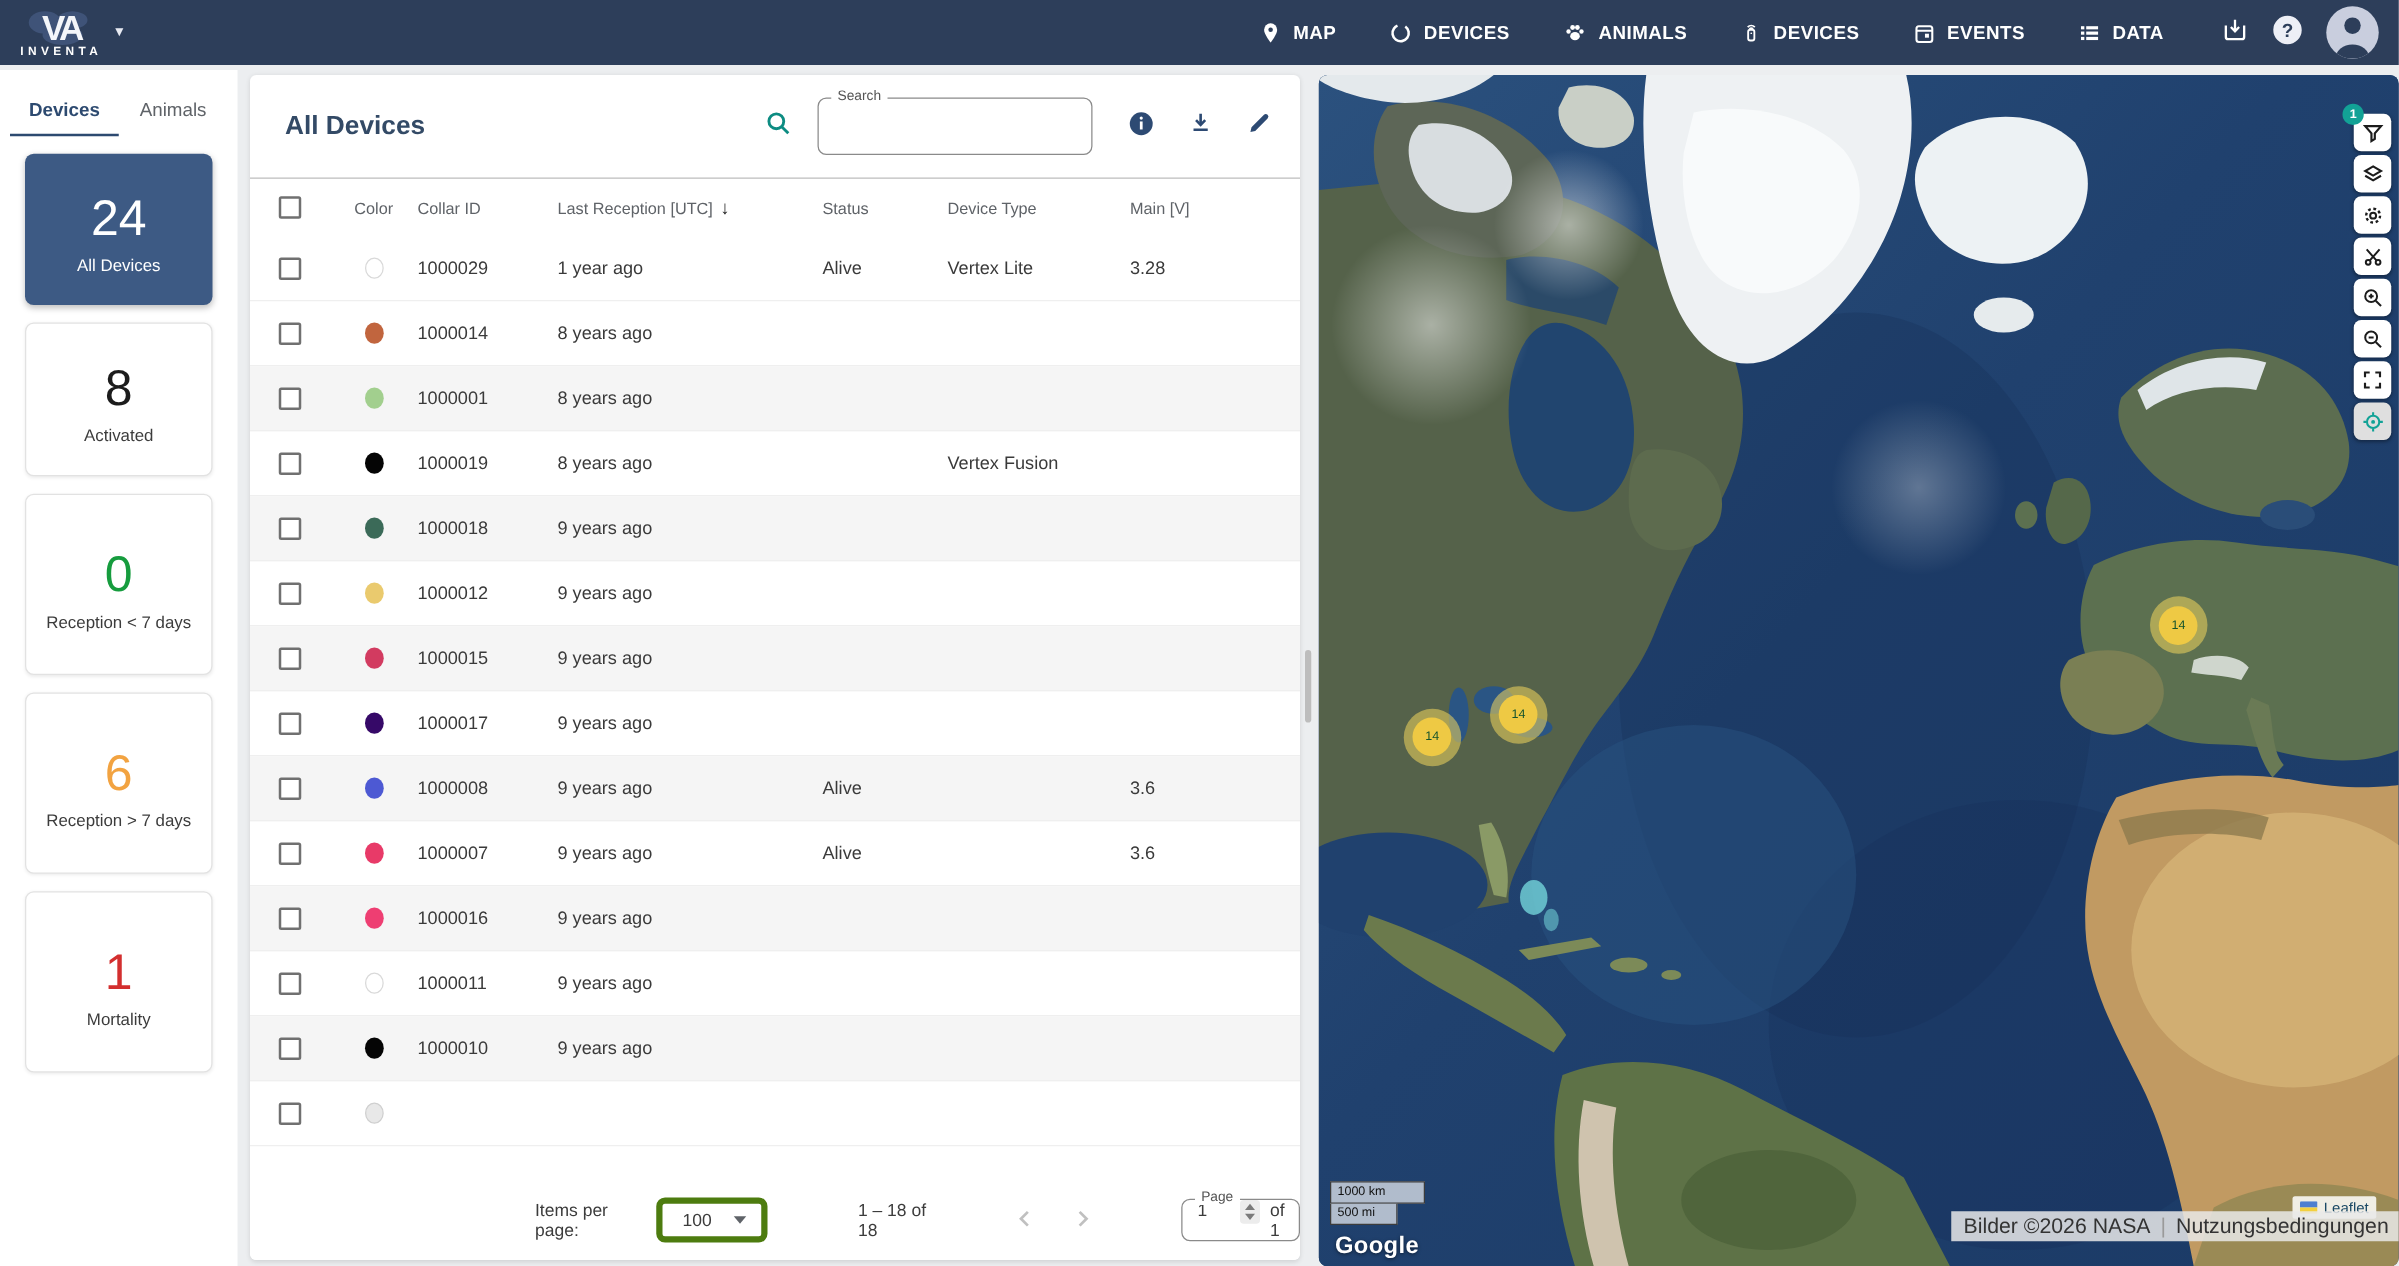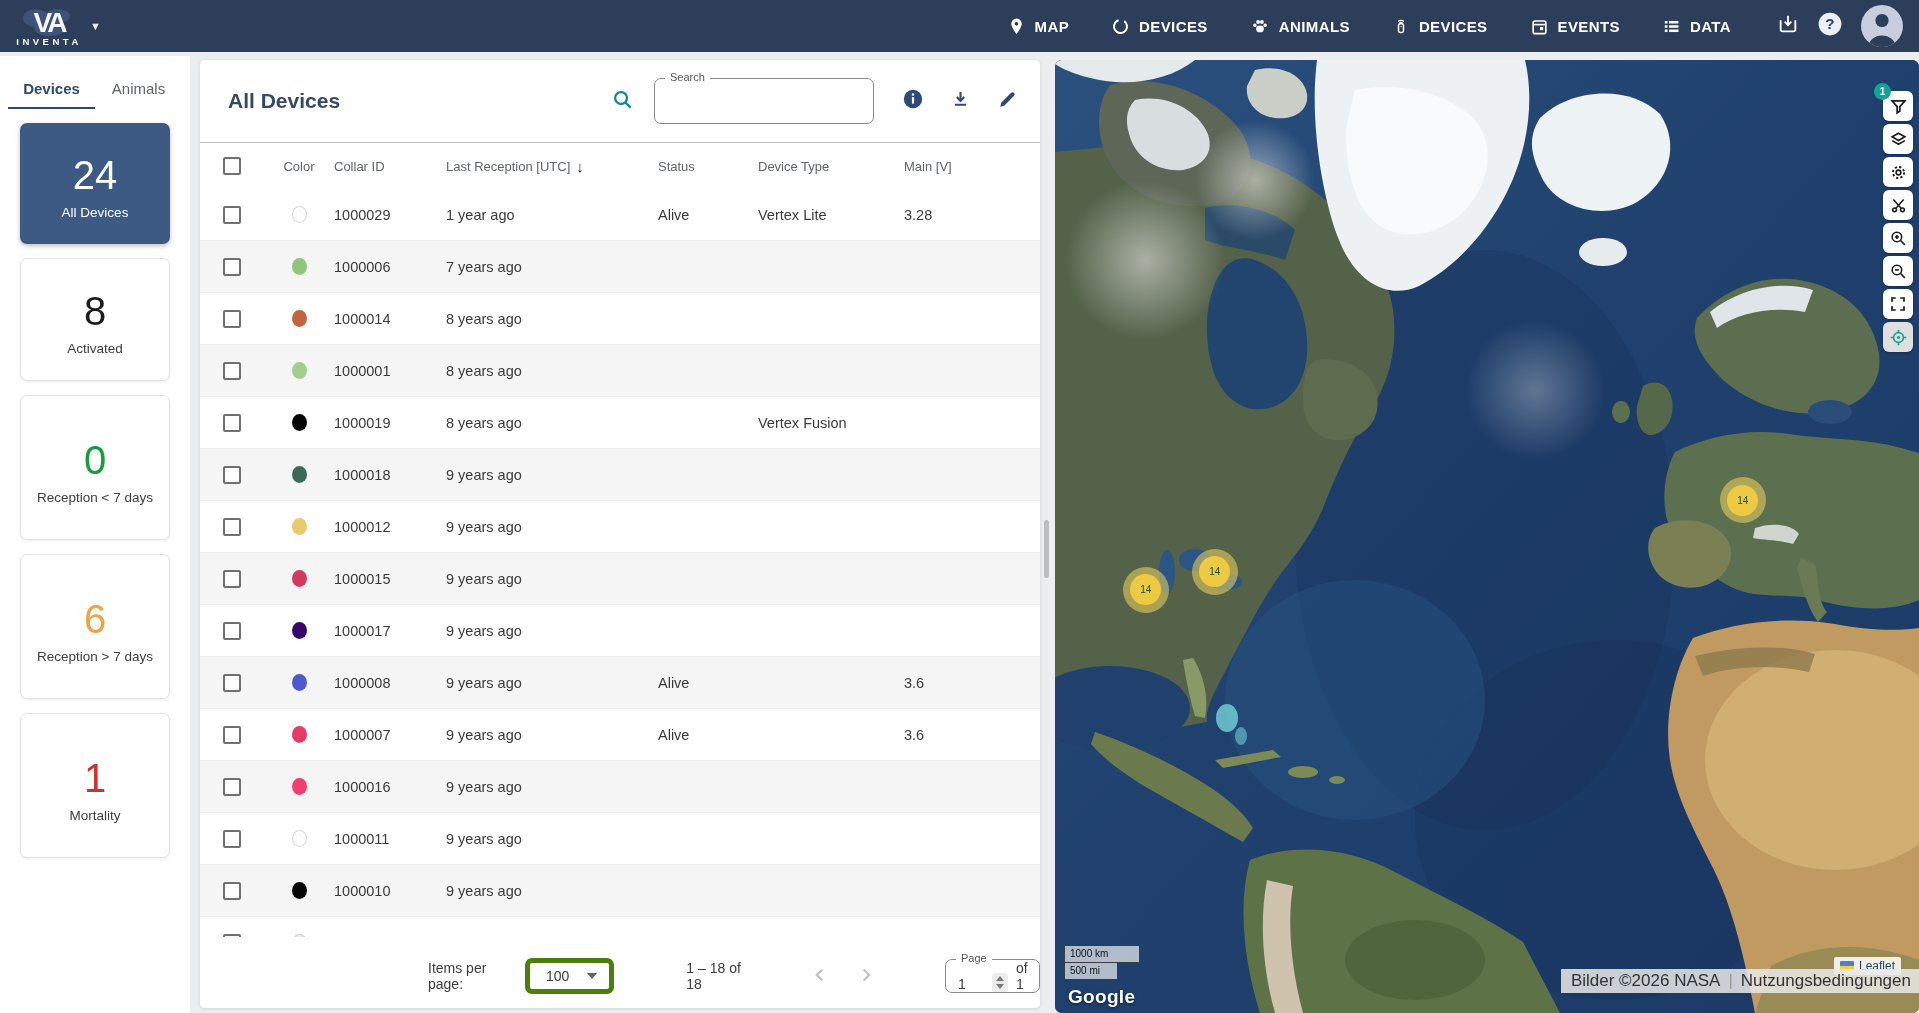--- a/index.html
+++ b/index.html
@@ -69,21 +69,21 @@
   .paginator { position:absolute; bottom:0; left:0; width:100%; height:64px; background:#fff;
                display:flex; align-items:center; font-size:14px; color:#3c3c3c;
                padding-left:228px; }
   .pp-select { display:flex; align-items:center; gap:18px; border:5px solid #4d7c0f; border-radius:7px;
                height:36px; padding:0 12px 0 16px; margin-left:12px; cursor:pointer; }
   .pp-caret { width:0; height:0; border-left:5px solid transparent; border-right:5px solid transparent;
               border-top:6px solid #5f6368; }
   .pp-range { margin-left:72px; }
   .pp-chevrons { display:flex; gap:24px; margin-left:58px; }
   .chev { cursor:default; }
-  .page-box { position:relative; display:flex; align-items:flex-end; border:1px solid #8a8a8a;
+  .page-box { position:relative; display:flex; align-items:flex-start; border:1px solid #8a8a8a;
               border-radius:7px; height:34px; margin-left:68px; padding:0 10px 0 12px; gap:8px; }
   .spinner { display:flex; flex-direction:column; justify-content:center; gap:3px; background:#ececec;
              border-radius:3px; padding:3px 4px; cursor:pointer; }
   .spin-up { width:0;height:0;border-left:4px solid transparent;border-right:4px solid transparent;
              border-bottom:5px solid #7a7a7a; }
   .spin-dn { width:0;height:0;border-left:4px solid transparent;border-right:4px solid transparent;
              border-top:5px solid #7a7a7a; }
 
   .panel-scrollbar { position:absolute; left:1044px; top:520px; width:5px; height:58px;
                      background:#bdbdbd; border-radius:3px; cursor:grab; }
@@ -321,33 +321,20 @@
       <span class="cell c-color">
           <span class="dot" style="background: rgb(255, 255, 255); border: 1px solid rgb(217, 217, 217);"></span>
         </span>
       <span class="cell c-id">1000029</span>
       <span class="cell c-last">1 year ago</span>
       <span class="cell c-status">Alive</span>
       <span class="cell c-type">Vertex Lite</span>
       <span class="cell c-main">3.28</span>
     </div>
 
-    <div class="trow tgrid striped">
-      <span class="cell c-check">
-          <span class="checkbox"></span>
-        </span>
-      <span class="cell c-color">
-          <span class="dot" style="background: rgb(142, 198, 122);"></span>
-        </span>
-      <span class="cell c-id">1000006</span>
-      <span class="cell c-last">7 years ago</span>
-      <span class="cell c-status"></span>
-      <span class="cell c-type"></span>
-      <span class="cell c-main"></span>
-    </div>
 
     <div class="trow tgrid">
       <span class="cell c-check">
           <span class="checkbox"></span>
         </span>
       <span class="cell c-color">
           <span class="dot" style="background: rgb(193, 101, 62);"></span>
         </span>
       <span class="cell c-id">1000014</span>
       <span class="cell c-last">8 years ago</span>

